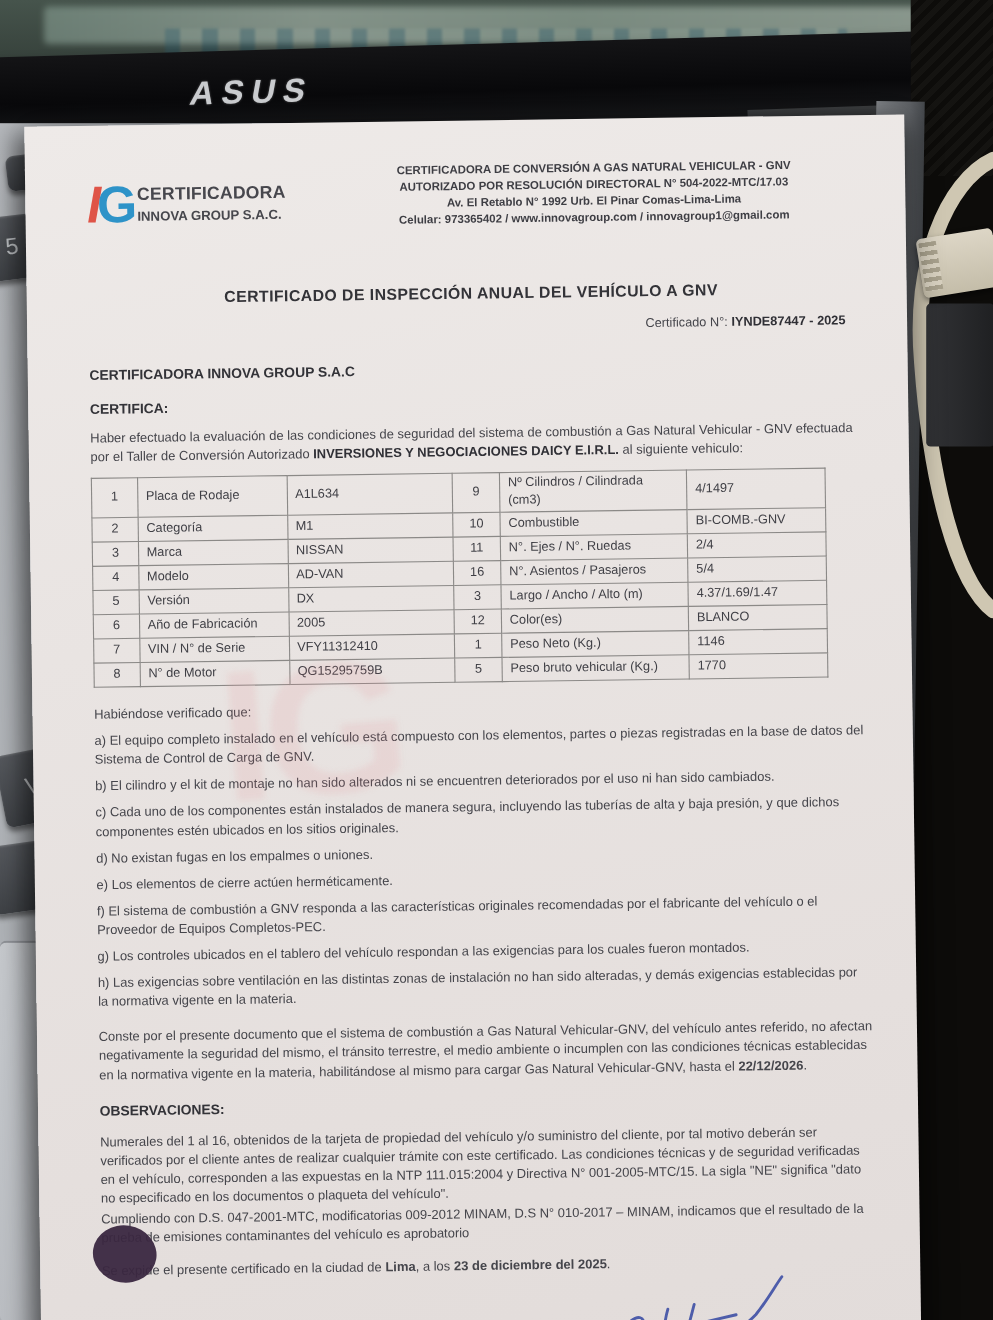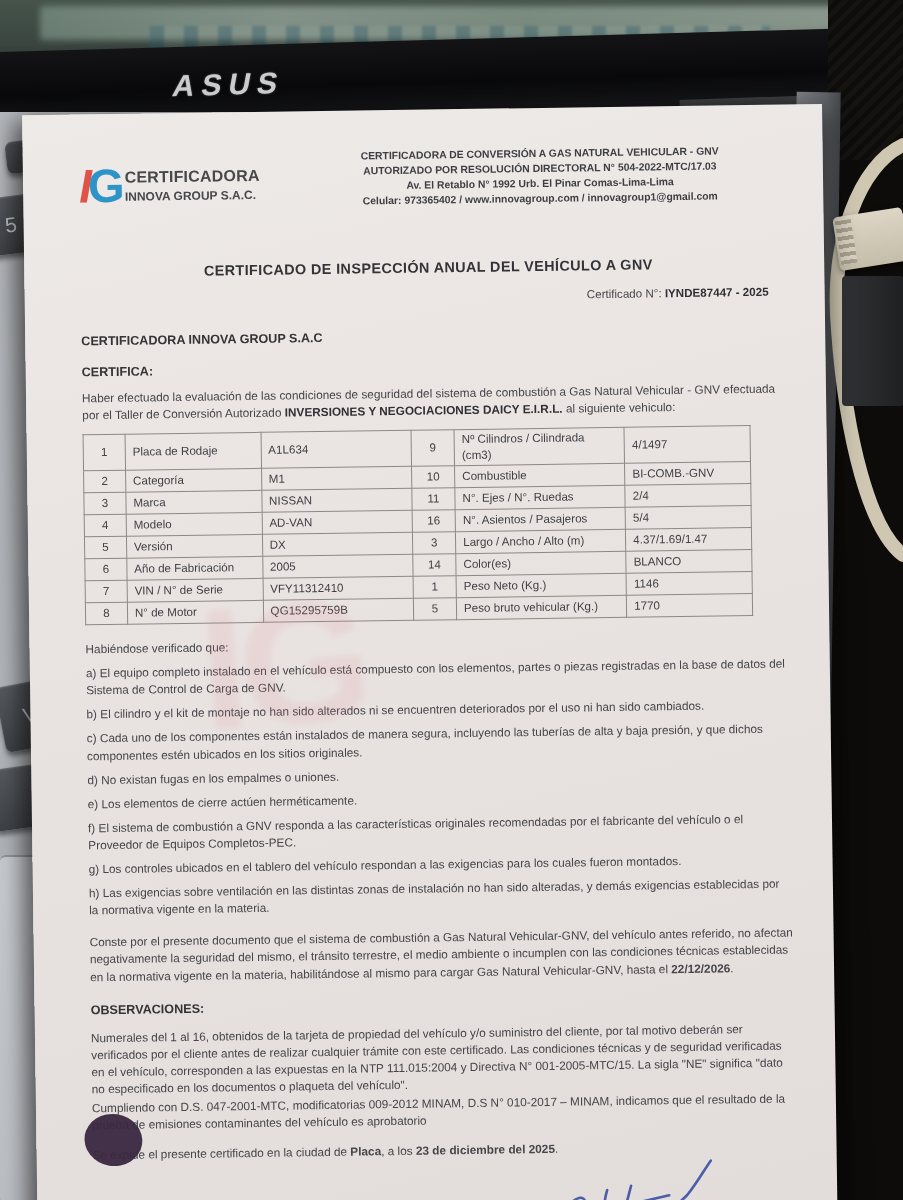--- a/index.html
+++ b/index.html
@@ -199,21 +199,21 @@
           <td>Versión</td>
           <td>DX</td>
       <td class="cn">3</td>
           <td>Largo / Ancho / Alto (m)</td>
           <td>4.37/1.69/1.47</td>
     </tr>
     <tr>
       <td class="cn">6</td>
           <td>Año de Fabricación</td>
           <td>2005</td>
-      <td class="cn">14</td>
+      <td class="cn">12</td>
           <td>Color(es)</td>
           <td>BLANCO</td>
     </tr>
     <tr>
       <td class="cn">7</td>
           <td>VIN / N° de Serie</td>
           <td>VFY11312410</td>
       <td class="cn">1</td>
           <td>Peso Neto (Kg.)</td>
           <td>1146</td>
@@ -241,21 +241,21 @@
 
   <div class="statement">
     <span>Conste por el presente documento que el sistema de combustión a Gas Natural Vehicular-GNV, del vehículo antes referido, no afectan negativamente la seguridad del mismo, el tránsito terrestre, el medio ambiente o incumplen con las condiciones técnicas establecidas en la normativa vigente en la materia, habilitándose al mismo para cargar Gas Natural Vehicular-GNV, hasta el </span><b>22/12/2026</b><span>.</span>
   </div>
 
   <div class="obs-h">OBSERVACIONES:</div>
   <div class="obs-p">Numerales del 1 al 16, obtenidos de la tarjeta de propiedad del vehículo y/o suministro del cliente, por tal motivo deberán ser verificados por el cliente antes de realizar cualquier trámite con este certificado. Las condiciones técnicas y de seguridad verificadas en el vehículo, corresponden a las expuestas en la NTP 111.015:2004 y Directiva N° 001-2005-MTC/15. La sigla "NE" significa "dato no especificado en los documentos o plaqueta del vehículo".</div>
   <div class="obs-p2">Cumpliendo con D.S. 047-2001-MTC, modificatorias 009-2012 MINAM, D.S N° 010-2017 – MINAM, indicamos que el resultado de la prueba de emisiones contaminantes del vehículo es aprobatorio</div>
 
   <div class="issue">
-    <span>Se expide el presente certificado en la ciudad de </span><b>Placa</b><span>, a los </span><b>23 de diciembre del 2025</b><span>.</span>
+    <span>Se expide el presente certificado en la ciudad de </span><b>Lima</b><span>, a los </span><b>23 de diciembre del 2025</b><span>.</span>
   </div>
 
   <div class="sig-block">
     <svg class="sig-svg" width="220" height="92">
       <g stroke="#3d4fa5" stroke-width="2.6" fill="none" stroke-linecap="round" opacity="0.9">
         <path d="M38 78 C 50 42 76 26 74 46 C 72 64 50 86 58 88 C 68 90 86 72 98 58"></path>
         <path d="M96 30 C 90 50 92 76 102 68 C 112 60 116 40 120 26"></path>
         <path d="M80 62 C 110 72 150 62 176 36 C 186 24 194 10 200 2"></path>
         <path d="M112 46 L 158 36"></path>
       </g>

